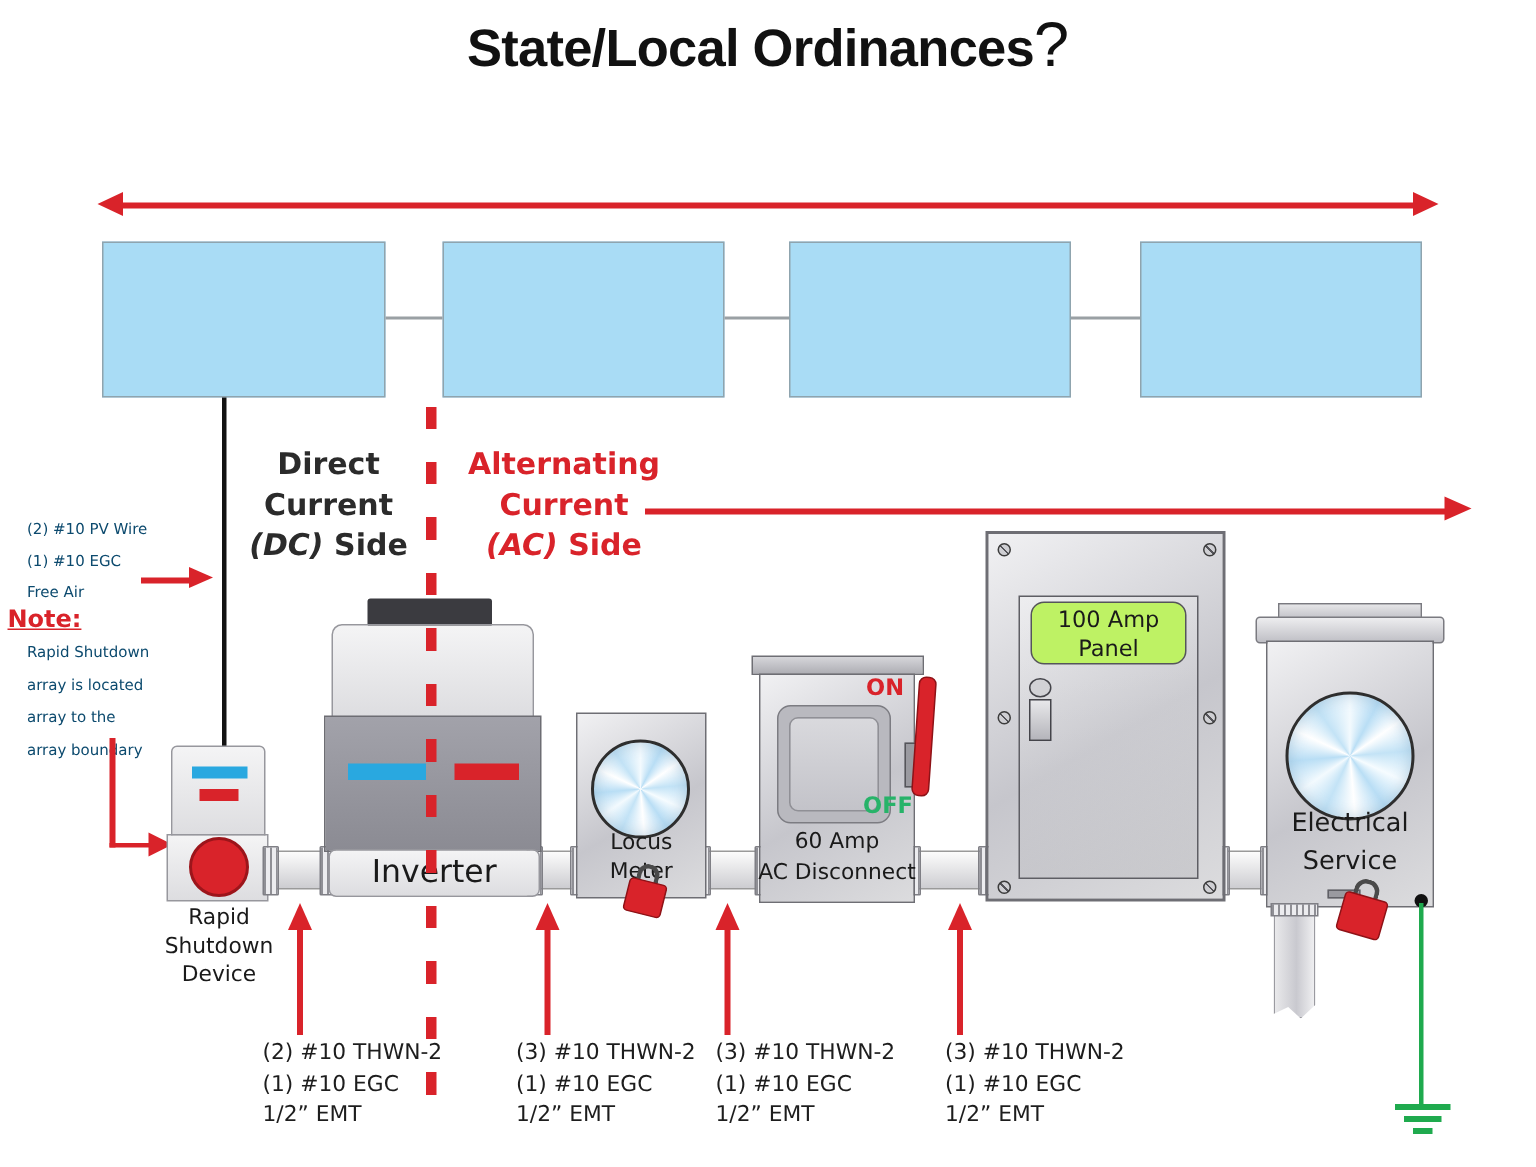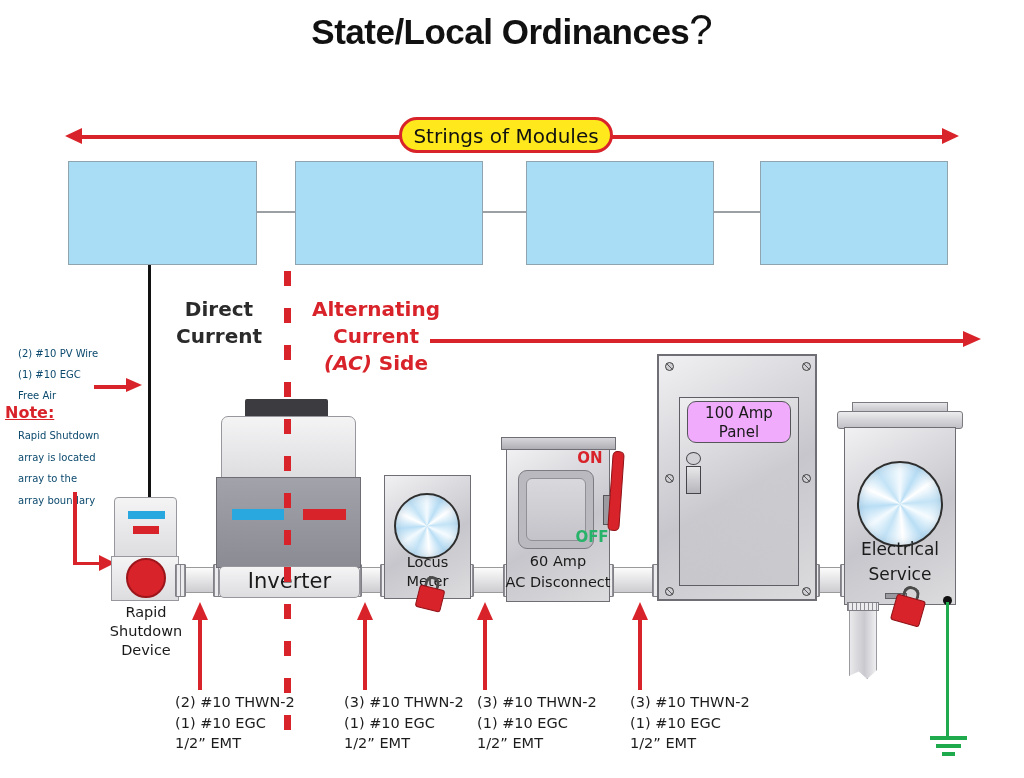--- a/index.html
+++ b/index.html
@@ -75,37 +75,37 @@
 
 <div id="canvas">
 
   <div class="title">
     <div><span>State/Local Ordinances</span><span class="q">?</span></div>
   </div>
 
   <div class="rline" style="left:80px;top:135px;width:864px;height:3.5px;"></div>
   <div class="tri" style="left:65px;top:128px;border-top:8.5px solid transparent;border-bottom:8.5px solid transparent;border-right:17px solid #d9232a;"></div>
   <div class="tri" style="left:942px;top:128px;border-top:8.5px solid transparent;border-bottom:8.5px solid transparent;border-left:17px solid #d9232a;"></div>
-  <div class="pill">Strings of Modules</div>
 
   <div class="module" style="left:68px;width:189px;"></div>
   <div class="module" style="left:295px;width:188px;"></div>
   <div class="module" style="left:526px;width:188px;"></div>
   <div class="module" style="left:760px;width:188px;"></div>
   <div class="mconn" style="left:257px;width:38px;"></div>
   <div class="mconn" style="left:483px;width:43px;"></div>
   <div class="mconn" style="left:714px;width:46px;"></div>
 
   <div class="abs" style="left:147.5px;top:265px;width:3px;height:233px;background:#121212;"></div>
 
   <div class="dash-divider"></div>
 
   <div class="side-label dc">
     <div>Direct</div>
     <div>Current</div>
+    <div><i>(DC)</i><span> Side</span></div>
   </div>
   <div class="side-label ac">
     <div>Alternating</div>
     <div>Current</div>
     <div><i>(AC)</i><span> Side</span></div>
   </div>
 
   <div class="rline" style="left:430px;top:339px;width:537px;height:3.5px;"></div>
   <div class="tri" style="left:963px;top:331px;border-top:8.5px solid transparent;border-bottom:8.5px solid transparent;border-left:18px solid #d9232a;"></div>
 
@@ -179,21 +179,21 @@
   </div>
 
   <div class="metal" style="left:657px;top:354px;width:160px;height:247px;border-width:2px;"></div>
   <div class="screw" style="left:665px;top:362px;"></div>
   <div class="screw" style="left:802px;top:362px;"></div>
   <div class="screw" style="left:665px;top:474px;"></div>
   <div class="screw" style="left:802px;top:474px;"></div>
   <div class="screw" style="left:665px;top:587px;"></div>
   <div class="screw" style="left:802px;top:587px;"></div>
   <div class="abs" style="left:679px;top:397px;width:120px;height:189px;border:1.5px solid #5e5e64;box-sizing:border-box;background:linear-gradient(160deg,rgba(255,255,255,.35),rgba(120,120,128,.15));"></div>
-  <div class="abs" style="left:687px;top:401px;width:104px;height:42px;background:#f0abfc;border:1.5px solid #55555a;border-radius:9px;box-sizing:border-box;text-align:center;font-size:15px;line-height:19px;padding-top:2px;color:#1a1a1a;">
+  <div class="abs" style="left:687px;top:401px;width:104px;height:42px;background:#bef264;border:1.5px solid #55555a;border-radius:9px;box-sizing:border-box;text-align:center;font-size:15px;line-height:19px;padding-top:2px;color:#1a1a1a;">
     <div>100 Amp</div>
     <div>Panel</div>
   </div>
   <div class="abs" style="left:686px;top:452px;width:15px;height:13px;border:1.5px solid #44444a;border-radius:50%;background:#d2d2d6;box-sizing:border-box;"></div>
   <div class="abs" style="left:686px;top:466px;width:15px;height:28px;border:1.5px solid #44444a;background:linear-gradient(#e8e8ea,#b5b5bb);box-sizing:border-box;"></div>
 
   <div class="abs" style="left:852px;top:402px;width:96px;height:11px;background:linear-gradient(#e6e6e8,#c2c2c8);border:1px solid #7a7a80;box-sizing:border-box;"></div>
   <div class="abs" style="left:837px;top:411px;width:126px;height:18px;background:linear-gradient(#ededef,#bfbfc5);border:1px solid #7a7a80;border-radius:3px;box-sizing:border-box;"></div>
   <div class="metal" style="left:844px;top:427px;width:112px;height:178px;"></div>
   <div class="meter-glass" style="left:857px;top:461px;width:86px;height:86px;"></div>

